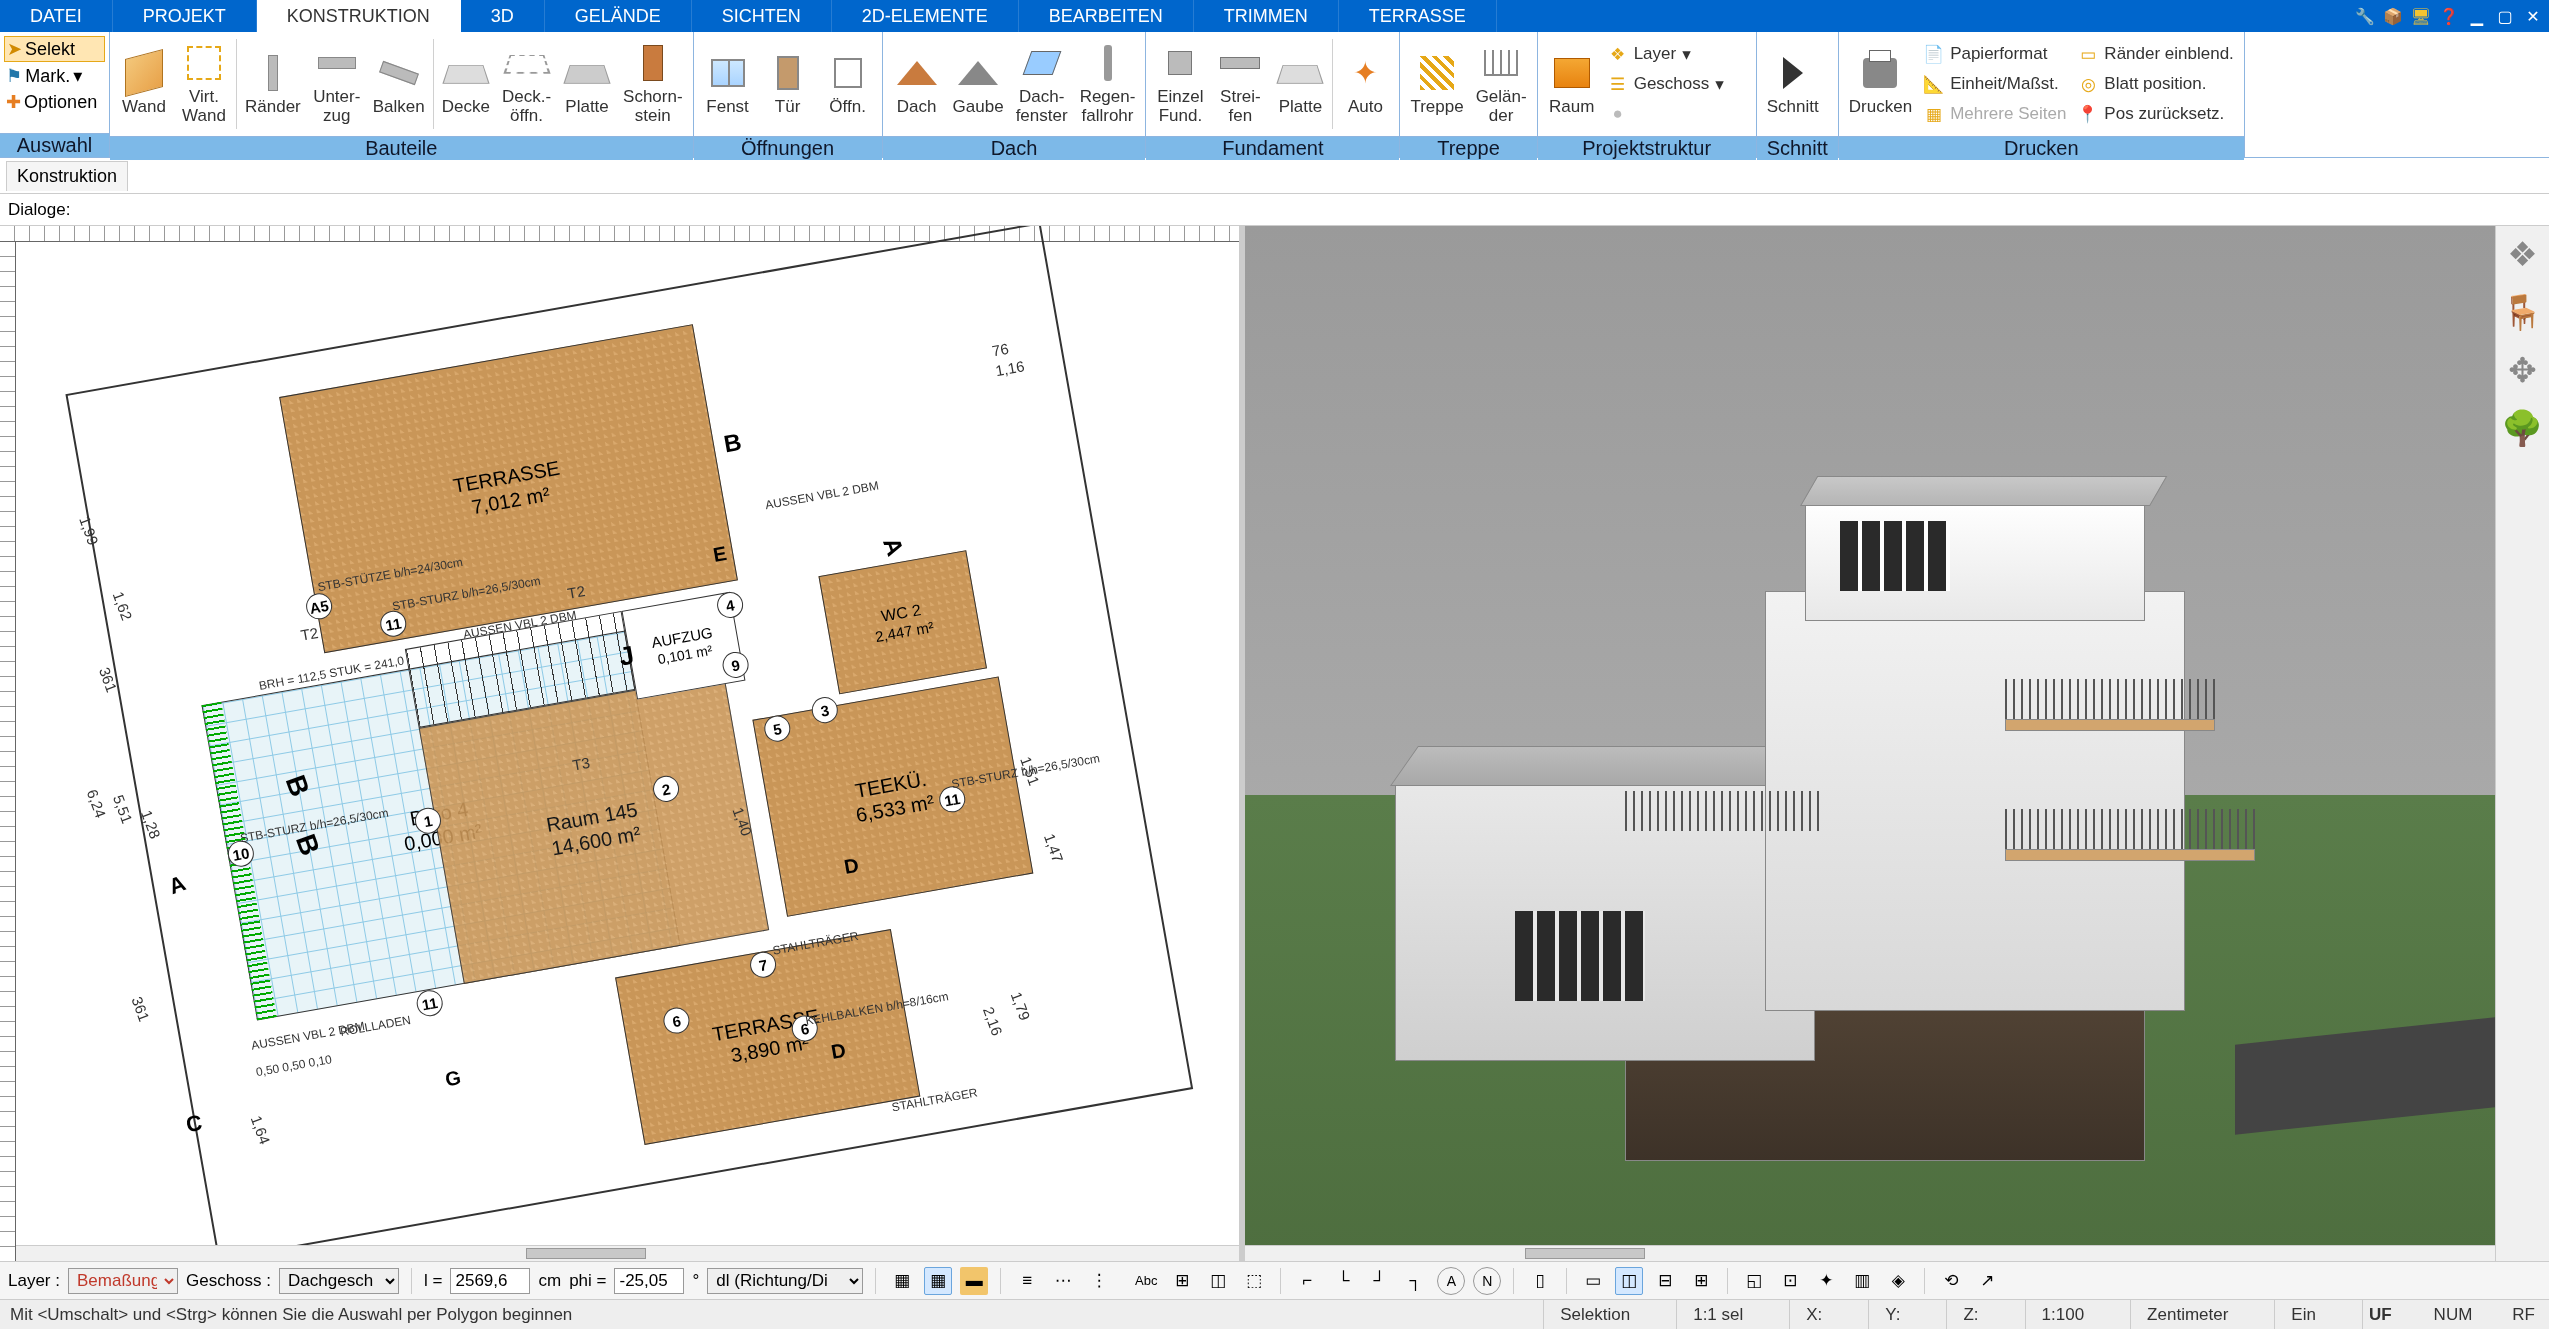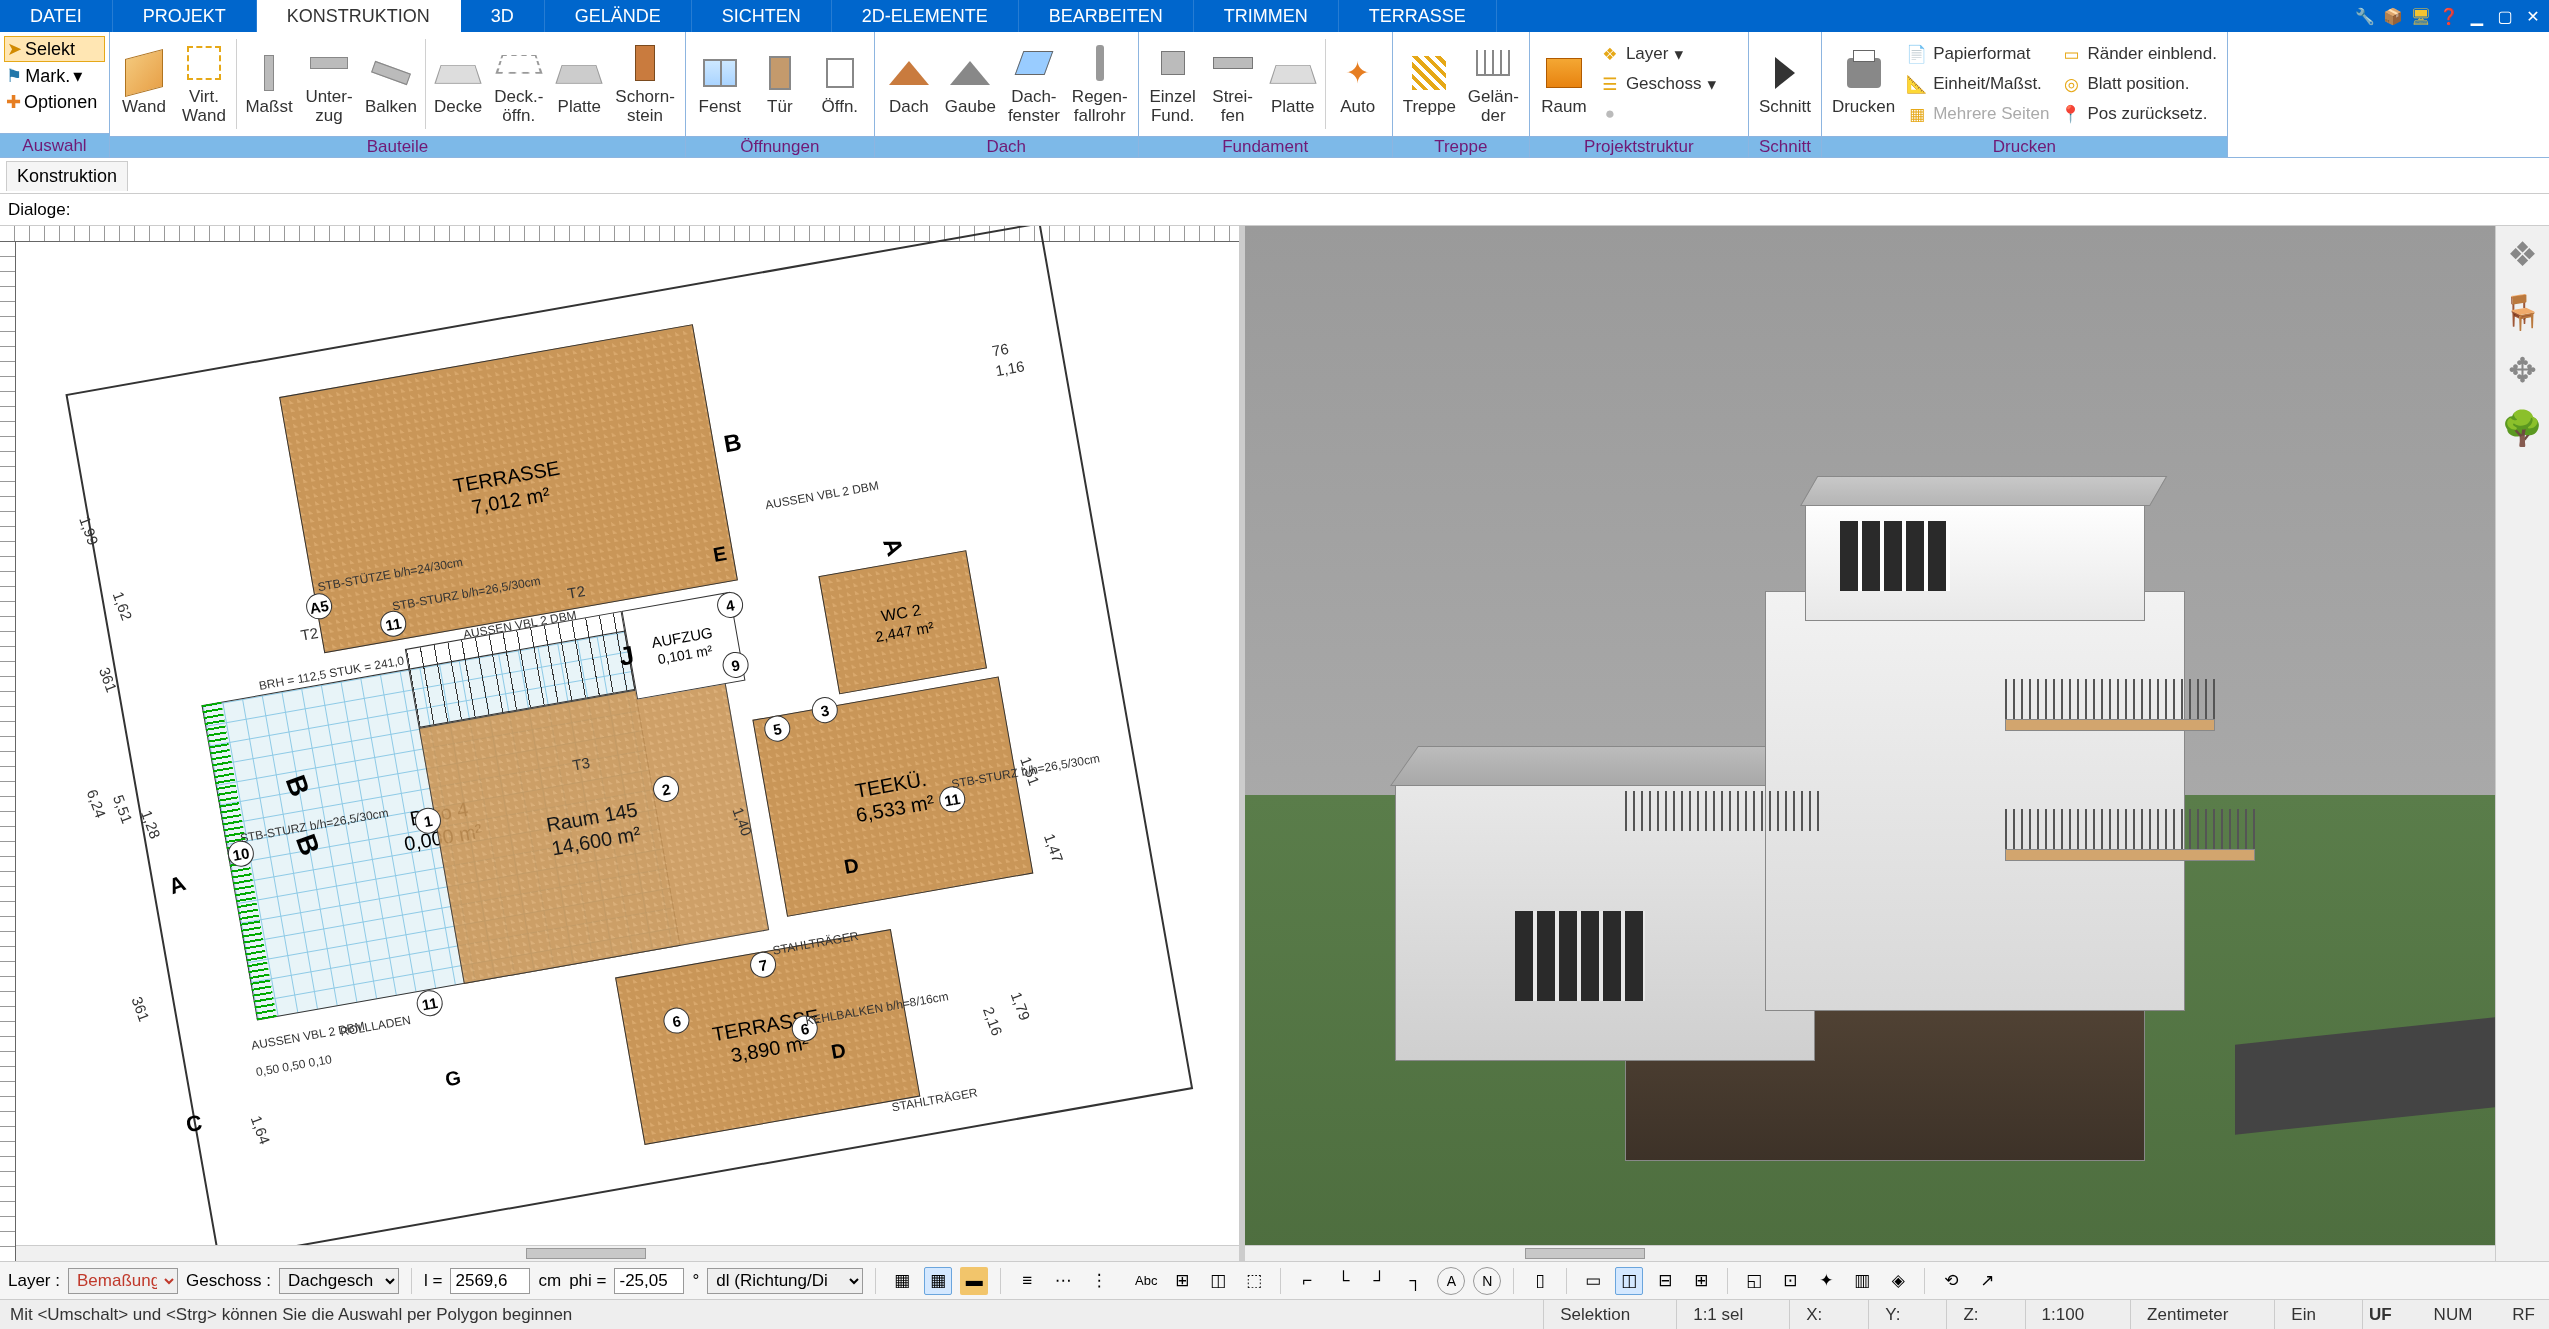--- a/index.html
+++ b/index.html
@@ -9,21 +9,21 @@
 .menubar { display: flex; height: 32px; background: #0066cc; color: #fff; align-items: stretch; position: relative; }
 .menubar .tab { padding: 0 30px; display: flex; align-items: center; font-size: 18px; cursor: pointer; border-right: 1px solid rgba(255,255,255,0.15); }
 .menubar .tab.active { background: #fff; color: #333; }
 .menubar .right-icons { position: absolute; right: 0; display: flex; align-items: center; height: 100%; gap: 4px; padding-right: 4px; }
 .menubar .right-icons span { width: 24px; height: 24px; display: inline-flex; align-items: center; justify-content: center; font-size: 16px; cursor: pointer; }
 
 
 .ribbon { display: flex; height: 126px; background: #fff; border-bottom: 1px solid #8db5e0; }
 .ribbon-group { display: flex; flex-direction: column; border-right: 1px solid #8db5e0; }
 .ribbon-group .buttons { display: flex; flex: 1; align-items: center; padding: 2px 4px; gap: 0; }
-.ribbon-group .title { height: 24px; background: #7db9e8; color: #701a75; font-size: 17px; display: flex; align-items: center; justify-content: center; border-top: 1px solid #8db5e0; padding: 0 10px; }
+.ribbon-group .title { height: 24px; background: #7db9e8; color: #0f172a; font-size: 20px; display: flex; align-items: center; justify-content: center; border-top: 1px solid #8db5e0; padding: 0 10px; }
 
 
 .auswahl-group { width: 110px; }
 .auswahl-top { padding: 4px; display: flex; flex-direction: column; gap: 2px; flex: 1; font-size: 18px; }
 .auswahl-top .row { display: flex; align-items: center; gap: 3px; padding: 1px 2px; }
 .auswahl-top .row.sel { background: #ffe6b3; border: 1px solid #e6a817; }
 
 .rbtn { display: flex; flex-direction: column; align-items: center; justify-content: center; min-width: 60px; height: 100px; padding: 4px 6px; cursor: pointer; }
 .rbtn .ico { width: 42px; height: 42px; display: flex; align-items: center; justify-content: center; font-size: 36px; color: #e6a817; }
 .rbtn .lbl { font-size: 17px; color: #333; text-align: center; line-height: 1.1; margin-top: 4px; white-space: pre-line; }
@@ -146,21 +146,21 @@
             <div class="sh-line"></div>
           </div>
           <div class="lbl">Virt.
 Wand</div>
         </div>
       <div class="vsep"></div>
       <div class="rbtn">
           <div class="ico">
             <div class="sh-col"></div>
           </div>
-          <div class="lbl">Maßst</div>
+          <div class="lbl">Ränder</div>
         </div>
       <div class="rbtn">
           <div class="ico">
             <div class="sh-beam"></div>
           </div>
           <div class="lbl">Unter-
 zug</div>
         </div>
       <div class="rbtn">
           <div class="ico">

